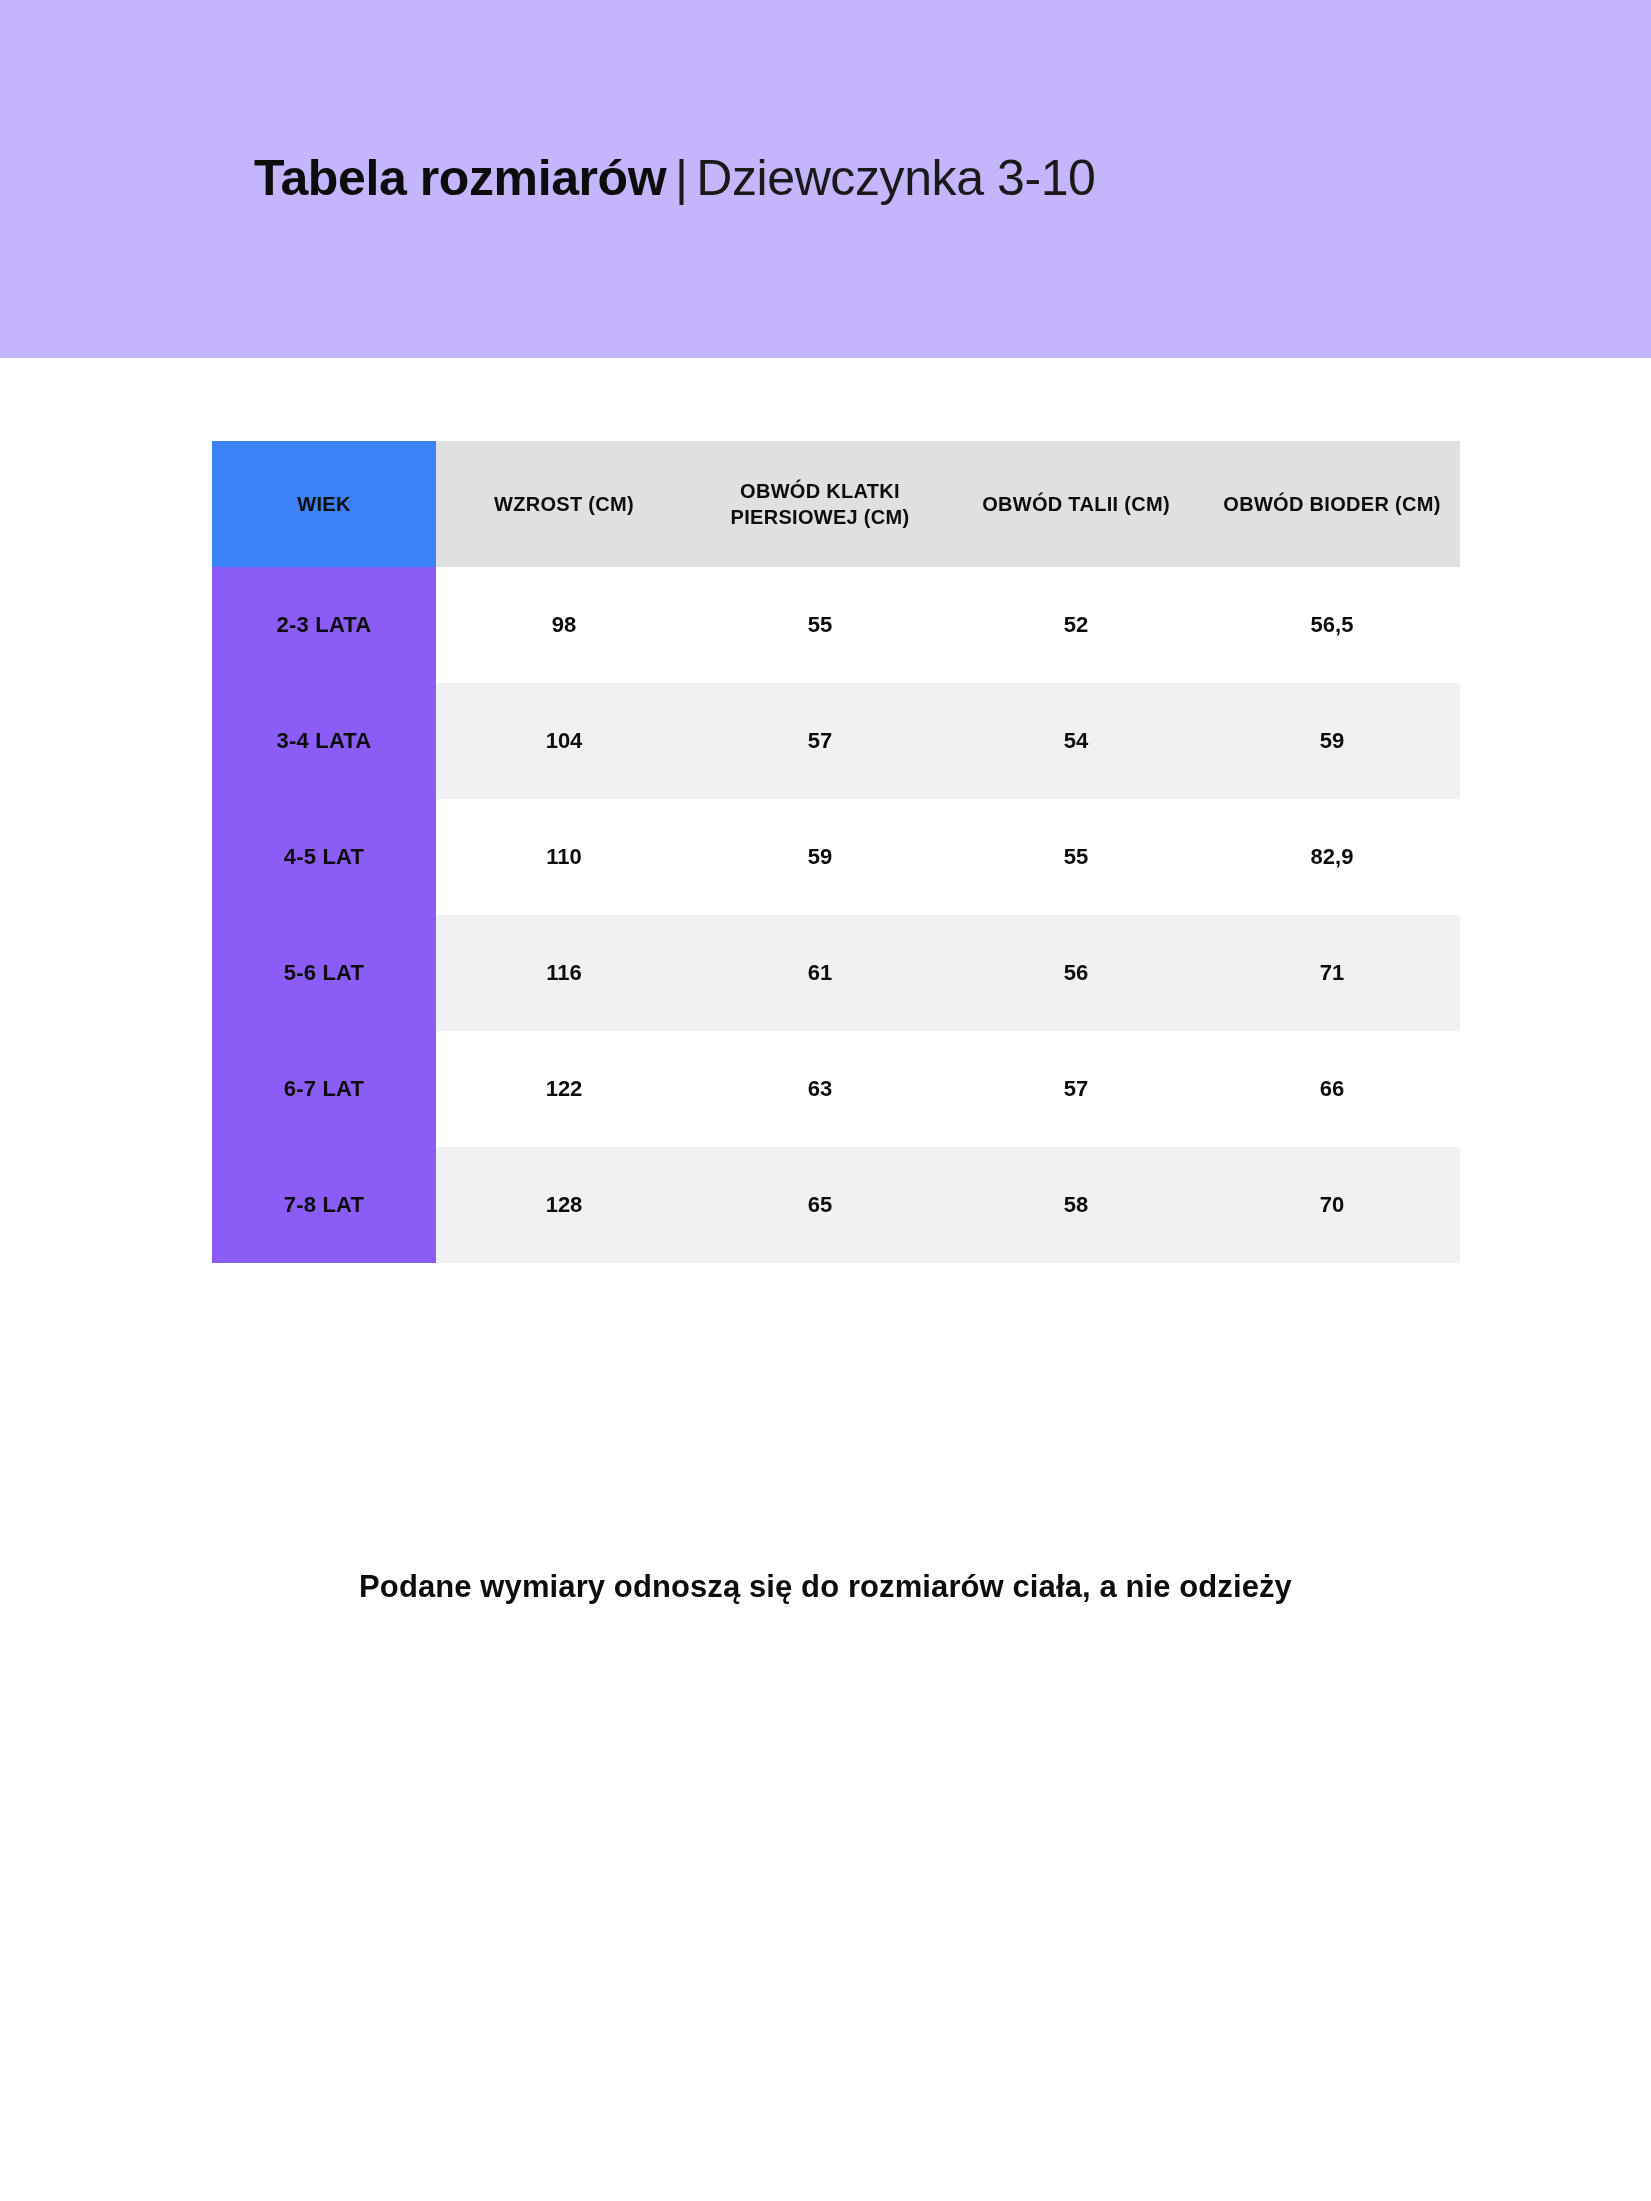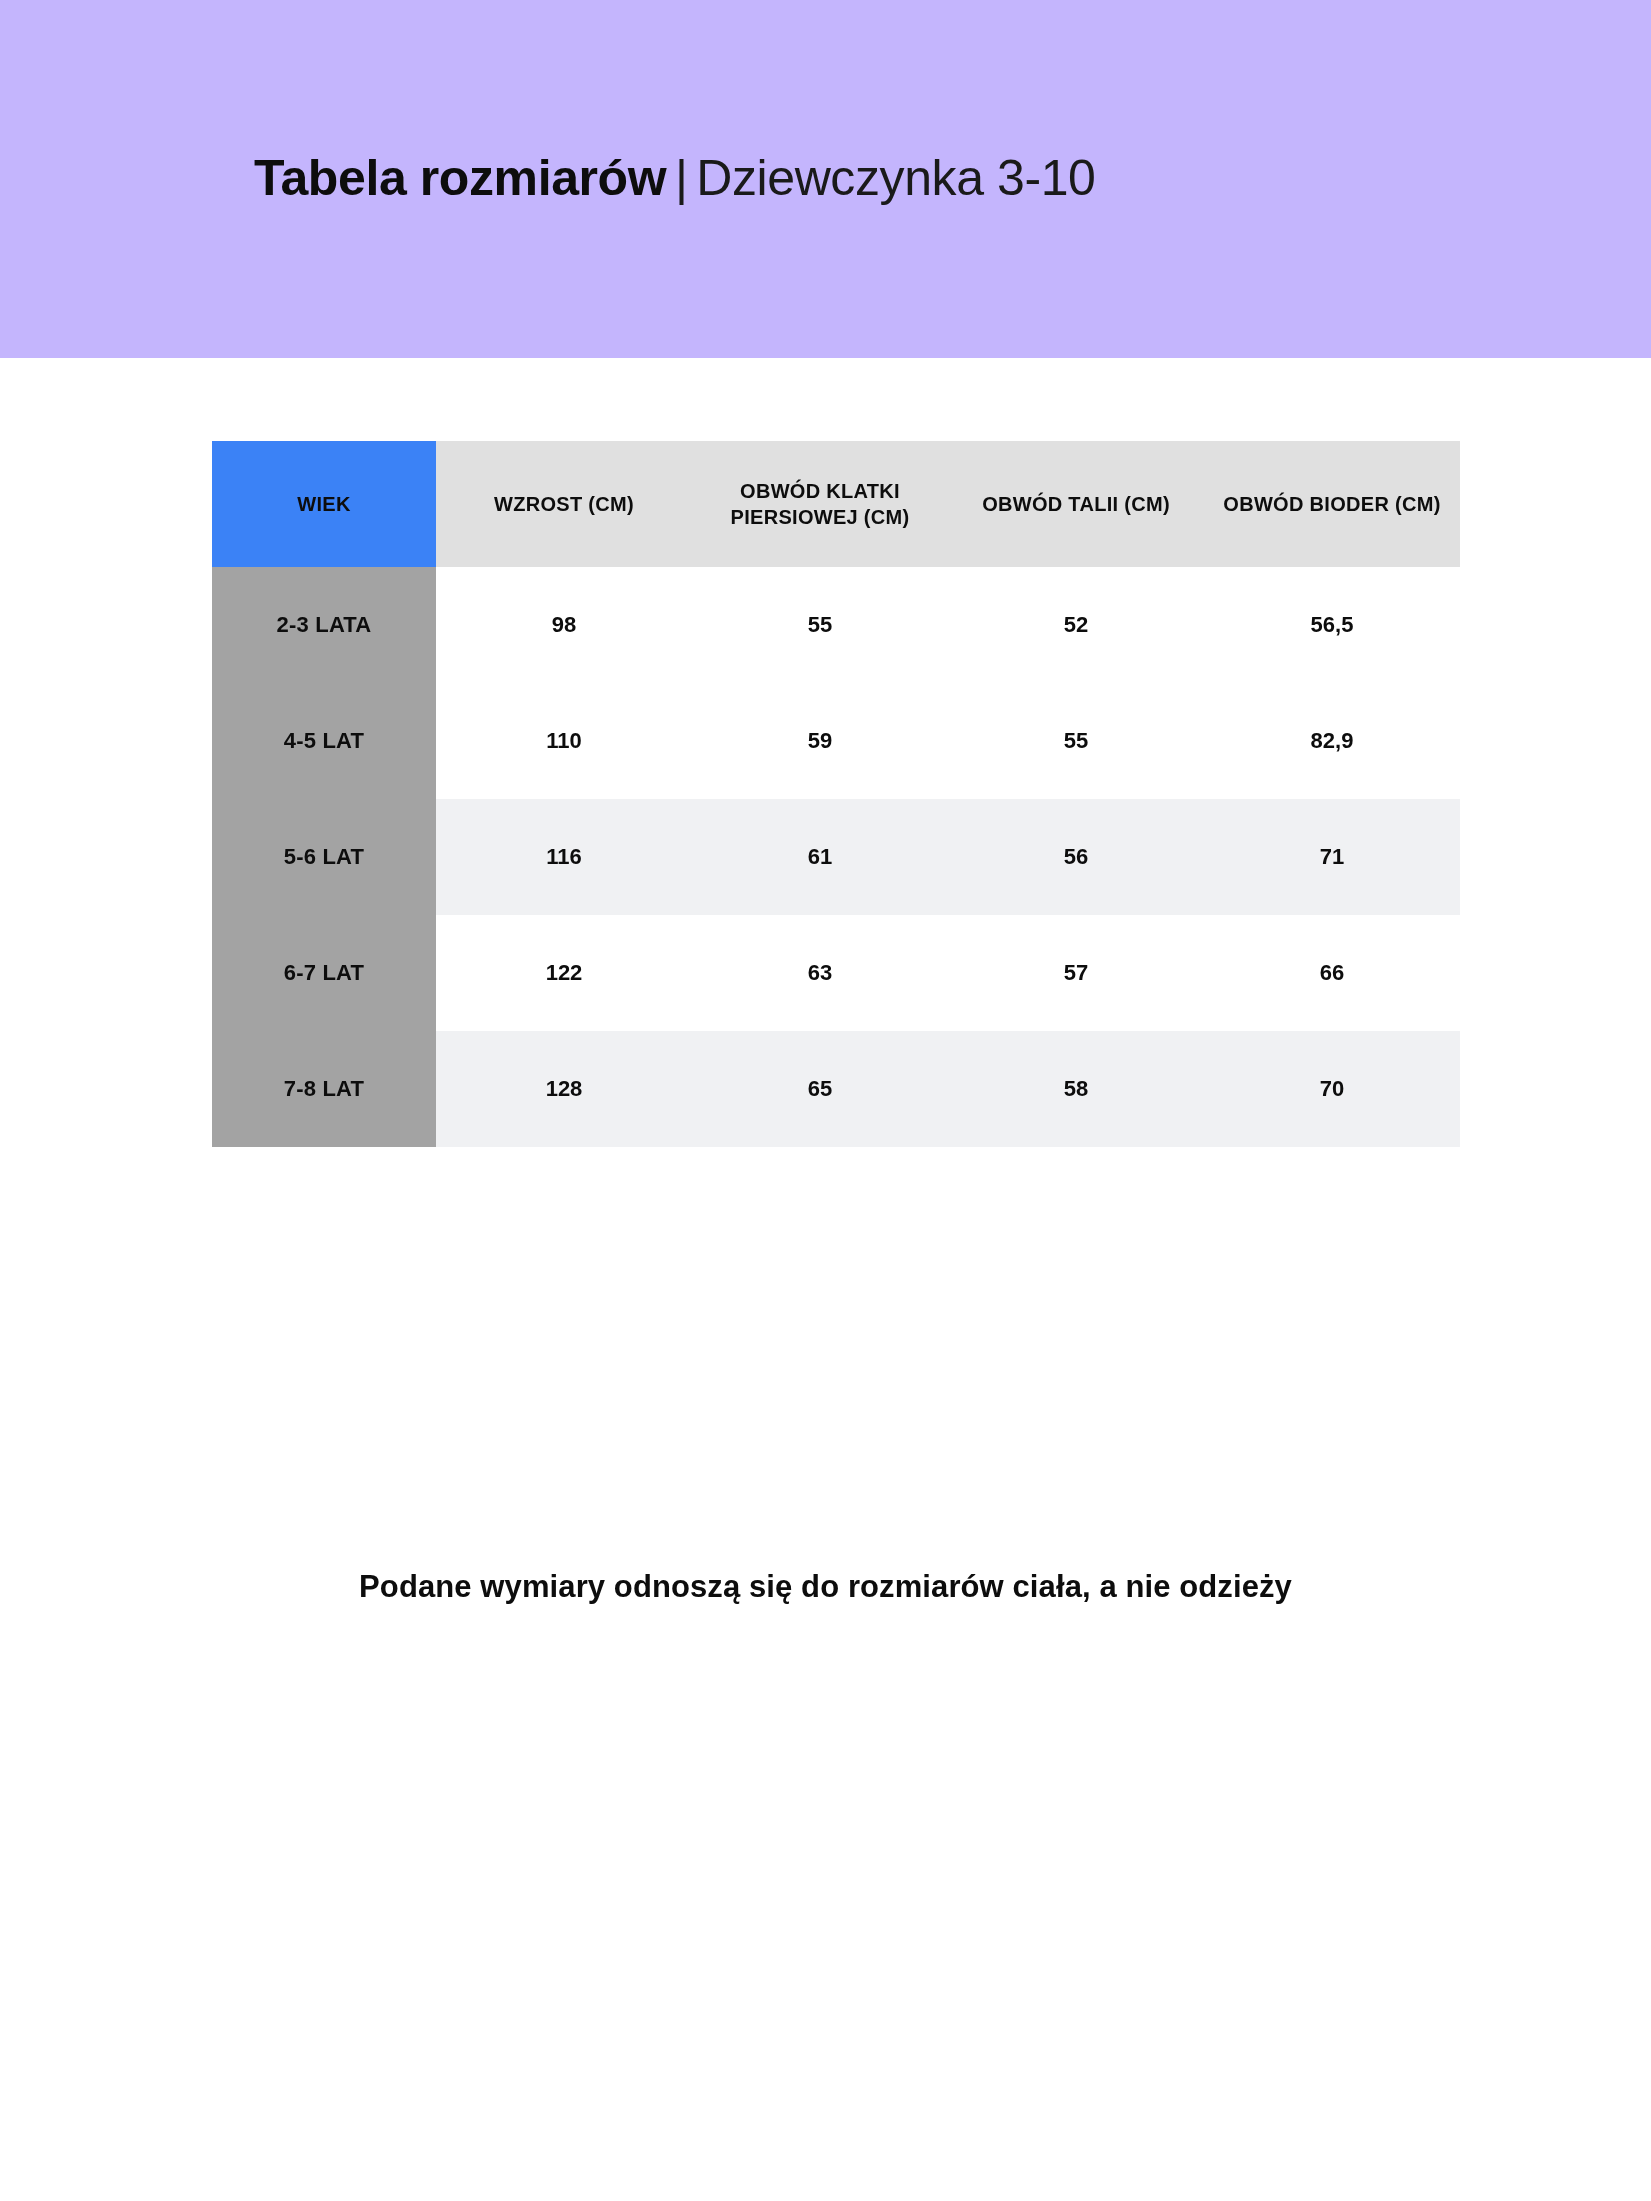--- a/index.html
+++ b/index.html
@@ -89,21 +89,21 @@
   tbody td {
     text-align: center;
     vertical-align: middle;
     height: 116px;
     font-size: 22px;
     font-weight: 700;
     color: #0d0d0d;
     padding: 0;
   }
   tbody td.age-cell {
-    background: #a3a3a3;
+    background: #8b5cf6;
     font-size: 22px;
     letter-spacing: 0.2px;
   }
   tbody tr.odd-row td.data-cell {
     background: #ffffff;
   }
   tbody tr.even-row td.data-cell {
     background: #f0f1f3;
   }
 
@@ -150,20 +150,27 @@
         </tr>
       </thead>
       <tbody>
         <tr class="odd-row">
           <td class="age-cell">2-3 LATA</td>
           <td class="data-cell">98</td>
           <td class="data-cell">55</td>
           <td class="data-cell">52</td>
           <td class="data-cell">56,5</td>
         </tr>
+        <tr class="even-row">
+          <td class="age-cell">3-4 LATA</td>
+          <td class="data-cell">104</td>
+          <td class="data-cell">57</td>
+          <td class="data-cell">54</td>
+          <td class="data-cell">59</td>
+        </tr>
         <tr class="odd-row">
           <td class="age-cell">4-5 LAT</td>
           <td class="data-cell">110</td>
           <td class="data-cell">59</td>
           <td class="data-cell">55</td>
           <td class="data-cell">82,9</td>
         </tr>
         <tr class="even-row">
           <td class="age-cell">5-6 LAT</td>
           <td class="data-cell">116</td>

